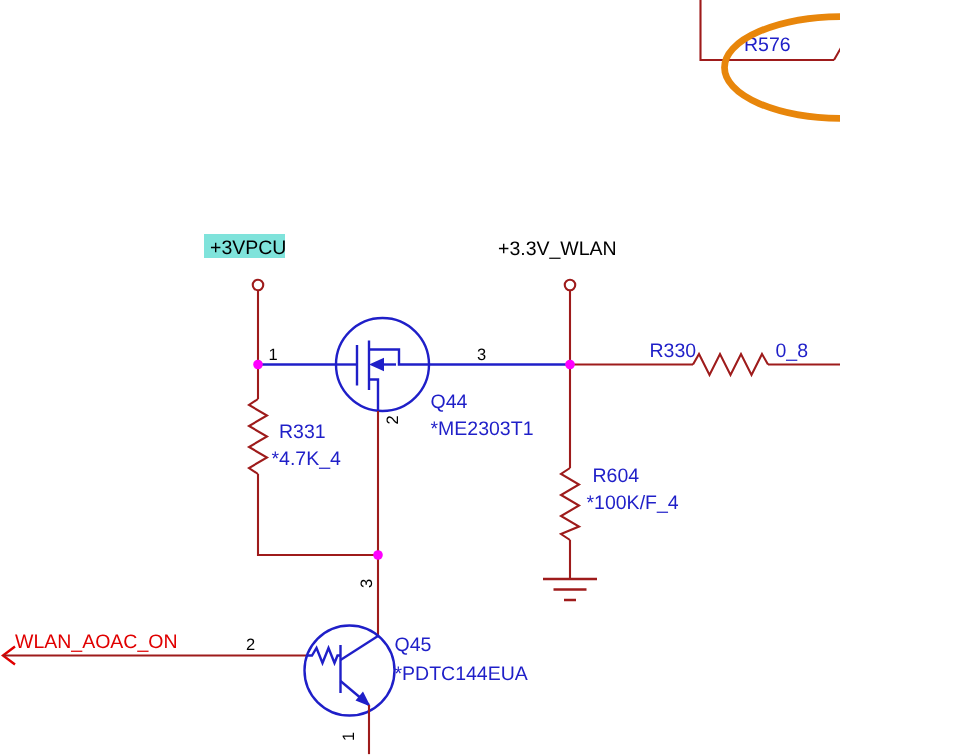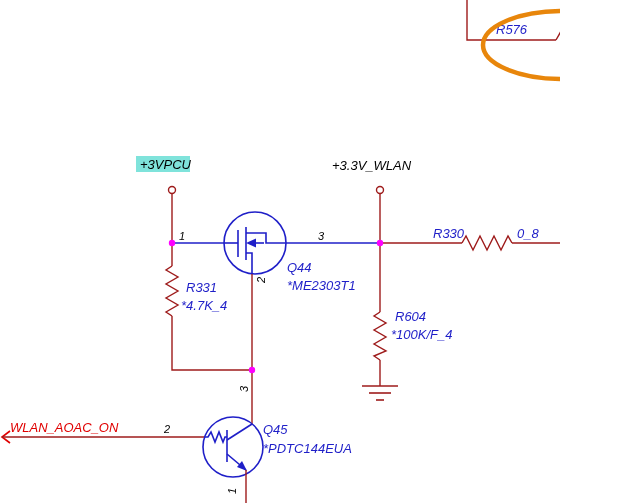--- a/index.html
+++ b/index.html
@@ -1,16 +1,16 @@
 <!DOCTYPE html>
 <html><head>
 <meta charset="utf-8">
 <style>
   html,body{margin:0;padding:0;background:#ffffff;}
-  .stage{position:relative;width:560px;height:503px;background:#ffffff;overflow:hidden;font-style:italic;}
+  .stage{position:relative;width:560px;height:503px;background:#ffffff;overflow:hidden;}
   svg{display:block;}
   text{font-family:"Liberation Sans", sans-serif;}
   .wire{stroke:#9E1B1B;stroke-width:1.4;fill:none;}
   .res{stroke:#9E1B1B;stroke-width:1.4;fill:none;}
   .sym{stroke:#1F1FC8;stroke-width:1.6;fill:none;}
   .symfill{fill:#1F1FC8;stroke:none;}
   .lbl{fill:#1F1FC8;font-size:13px;}
   .net{fill:#000000;font-size:13px;}
   .pin{fill:#000000;font-size:11px;}
   .sig{fill:#E00000;font-size:13px;}

